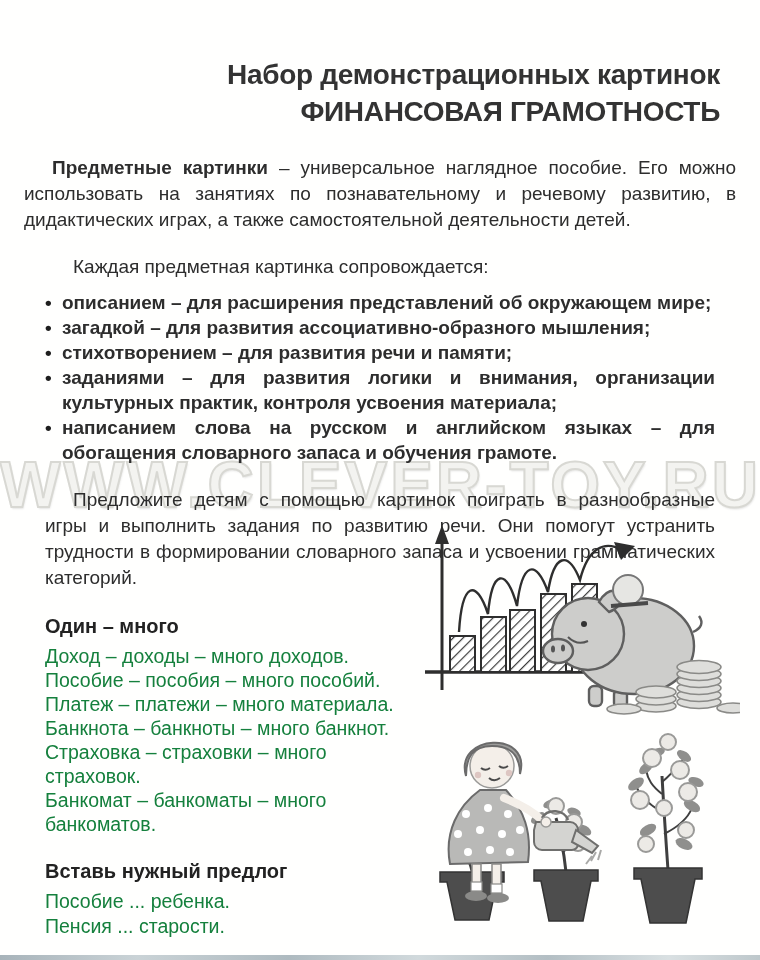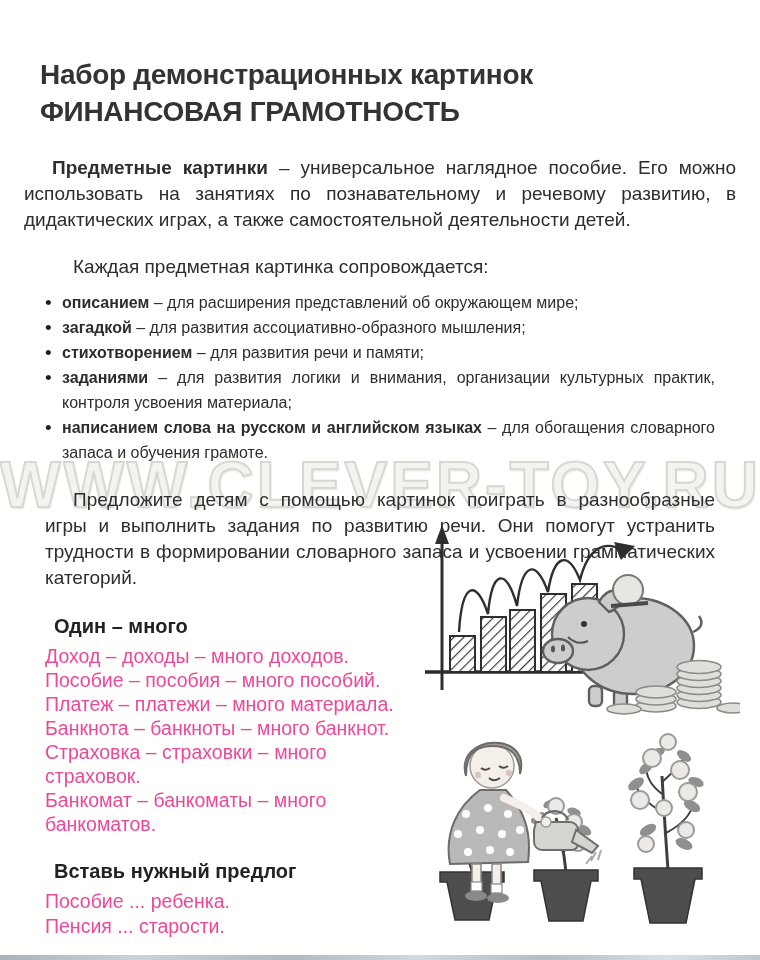--- a/index.html
+++ b/index.html
@@ -1,30 +1,30 @@
 <!DOCTYPE html>
 <html><head>
 <meta charset="utf-8">
 <style>
   html,body{margin:0;padding:0;}
   body{width:760px;height:960px;background:#ffffff;font-family:"Liberation Sans",sans-serif;color:#2d2d2d;overflow:hidden;}
   .page{position:relative;width:760px;height:960px;background:#fffffe;overflow:hidden;}
-  .title{margin:56px 40px 0;text-align:left;font-weight:700;font-size:28px;line-height:37px;color:#333;letter-spacing:-0.3px;position:relative;z-index:2;}
+  .title{margin:56px 40px 0;text-align:right;font-weight:700;font-size:28px;line-height:37px;color:#333;letter-spacing:-0.3px;position:relative;z-index:2;}
   .body-text{font-size:19px;line-height:26px;color:#2d2d2d;text-align:justify;position:relative;z-index:2;}
   .p1{margin:25px 24px 0;}
   .indent{text-indent:28px;}
   .p-each{margin:21px 45px 10px;}
   ul.props{margin:6px 45px 0;padding:0;list-style:none;position:relative;z-index:2;}
-  ul.props li{position:relative;padding-left:17px;font-size:16px;line-height:25px;text-align:justify;}
+  ul.props li{position:relative;padding-left:17px;font-size:19px;line-height:25px;text-align:justify;font-weight:bold;}
   ul.props li::before{content:"•";position:absolute;left:0;top:0;font-size:19px;color:#1e1e1e;}
   .p2{margin:22px 45px 0;}
   .watermark{position:absolute;top:448px;left:0;right:0;z-index:1;text-align:center;font-weight:700;font-size:64px;letter-spacing:3px;color:#f3f3f0;-webkit-text-stroke:2px #d8d8d3;text-shadow:1px 2px 2px rgba(0,0,0,0.10);white-space:nowrap;}
   .section{position:relative;z-index:2;margin:24px 45px 0;width:360px;}
-  .section h3{margin:0 9px 6px;font-size:20px;font-weight:700;color:#222;}
-  .line{font-size:19.5px;line-height:24px;color:#ec4899;}
+  .section h3{margin:0 0 6px;font-size:20px;font-weight:700;color:#222;}
+  .line{font-size:19.5px;line-height:24px;color:#15803d;}
   .sec2 .line{line-height:25px;}
   .illus{position:absolute;z-index:1;}
   .illus1{left:402px;top:520px;width:338px;height:196px;}
   .illus2{left:396px;top:712px;width:334px;height:216px;}
   .bottom-strip{position:absolute;left:0;right:0;bottom:0;height:5px;z-index:3;
     background:linear-gradient(90deg,#8a9aa3 0%,#b8c4c9 18%,#93a3ab 38%,#c2cdd1 55%,#9aa9b0 72%,#cdd6d9 88%,#a8b5ba 100%);opacity:.75;}
 </style>
 </head>
 <body>
 

